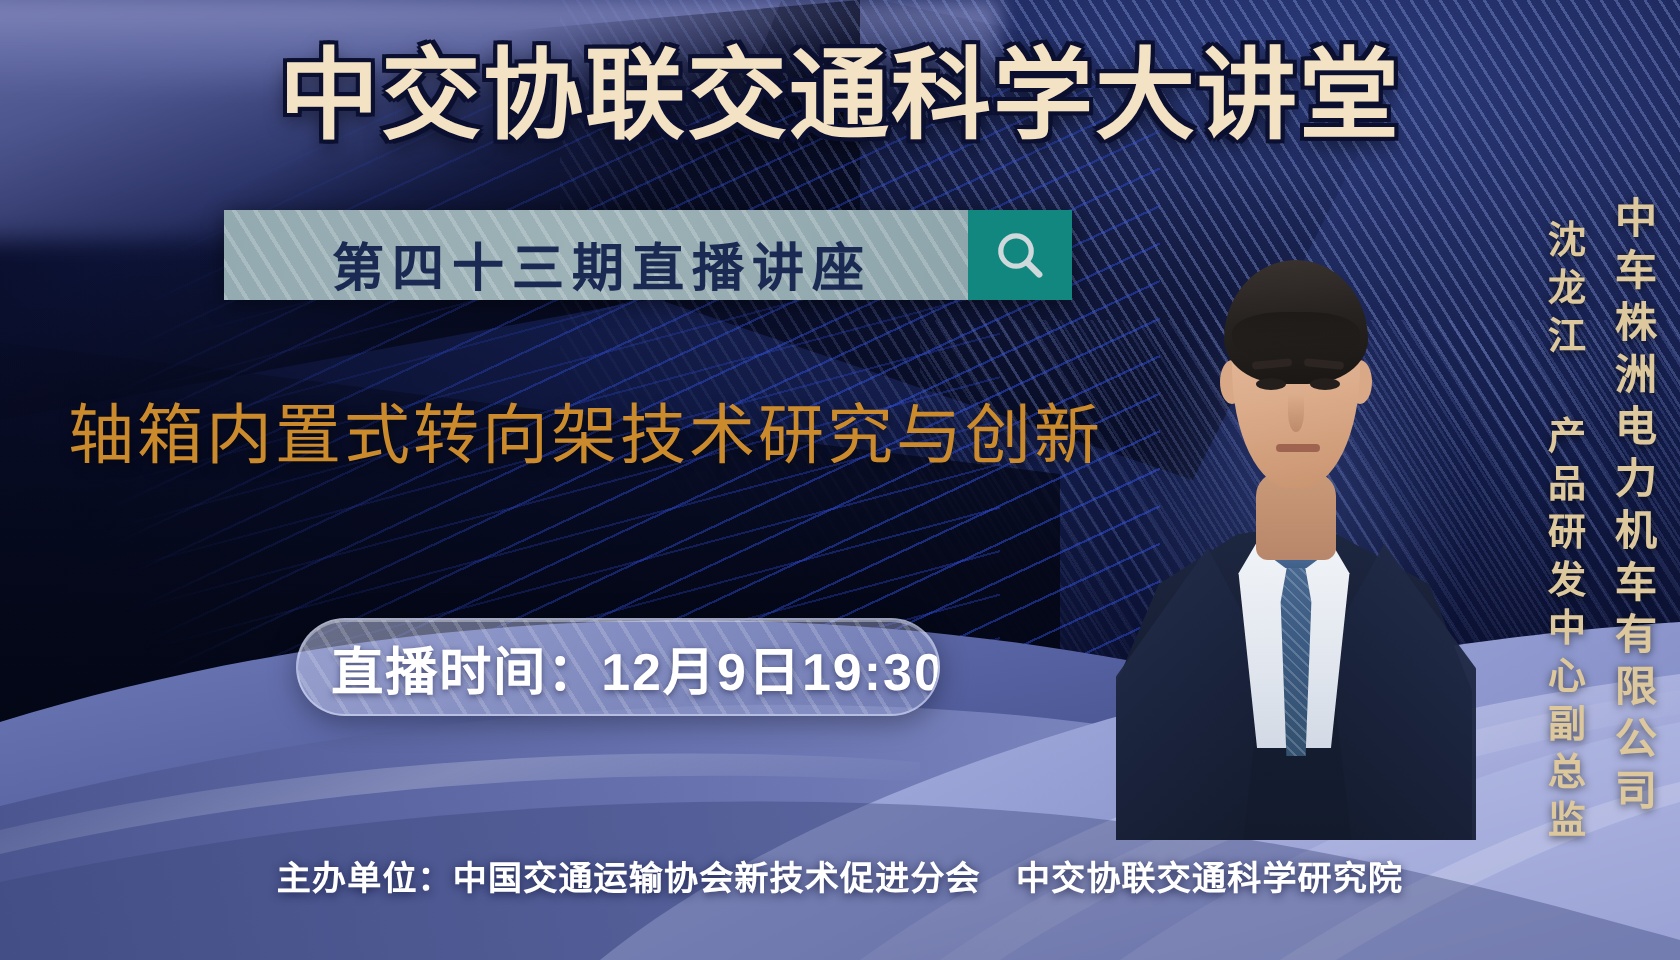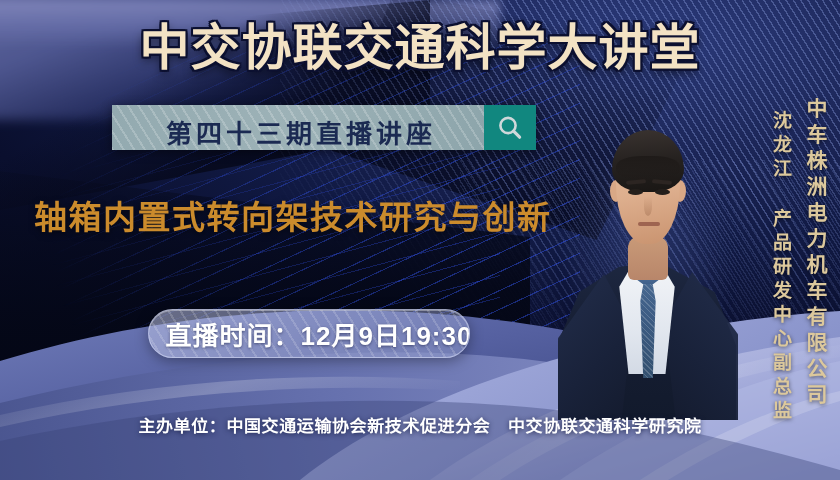--- a/index.html
+++ b/index.html
@@ -191,21 +191,21 @@
     font-size:26px;font-weight:700;letter-spacing:4px;color:#1b2a52;
     white-space:nowrap;padding-left:6px;
   }
   .search-block{
     width:52px;background:#11877f;display:flex;align-items:center;justify-content:center;position:relative;
   }
   .search-block svg{display:block;}
 
   .lecture-title{
     position:absolute;left:34px;top:196px;width:560px;
-    font-size:33px;line-height:44px;font-weight:700;letter-spacing:1.5px;
+    font-size:33px;line-height:44px;font-weight:400;letter-spacing:1.5px;
     color:#cb8b2c;white-space:nowrap;
     text-shadow:0 2px 6px rgba(0,0,0,.55);
   }
 
   .time-pill{
     position:absolute;left:148px;top:309px;width:322px;height:49px;
     border-radius:26px;
     background:linear-gradient(105deg, rgba(190,196,230,0.55) 0%, rgba(168,176,216,0.50) 45%, rgba(150,160,205,0.46) 100%);
     border:1px solid rgba(222,228,252,0.55);
     box-shadow:0 3px 14px rgba(0,0,0,.35), inset 0 1px 0 rgba(255,255,255,.35);
@@ -224,21 +224,21 @@
 
   .vcol{
     position:absolute;writing-mode:vertical-rl;text-orientation:upright;
     color:#dcc89c;font-weight:700;white-space:nowrap;
     text-shadow:0 1px 4px rgba(0,0,0,.6);
   }
   .vcol-company{right:10px;top:98px;font-size:21px;letter-spacing:5px;}
   .vcol-person{right:46px;top:110px;font-size:19px;letter-spacing:5px;}
 
   .footer-text{
-    position:absolute;left:0;right:0;top:412px;text-align:center;
+    position:absolute;left:0;right:0;top:425px;text-align:center;
     font-size:17px;font-weight:700;letter-spacing:.6px;color:#ffffff;
     text-shadow:0 1px 5px rgba(18,22,60,.8);white-space:nowrap;
   }
 </style>
 </head>
 <body>
 
 <div class="stage">
 
   <div class="bg-base"></div>

